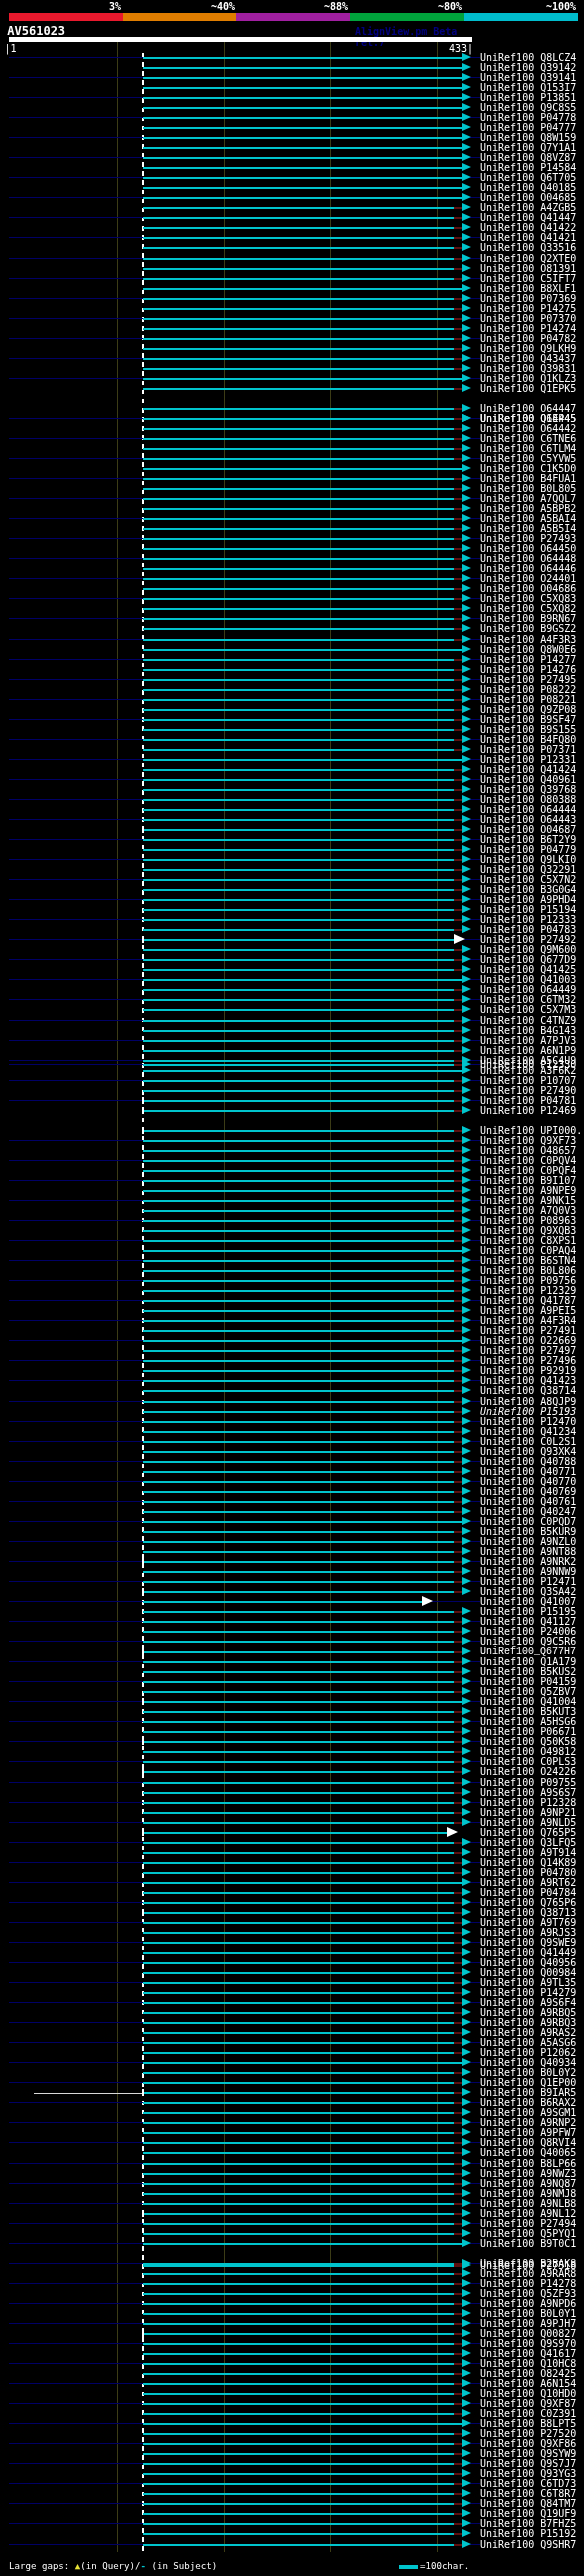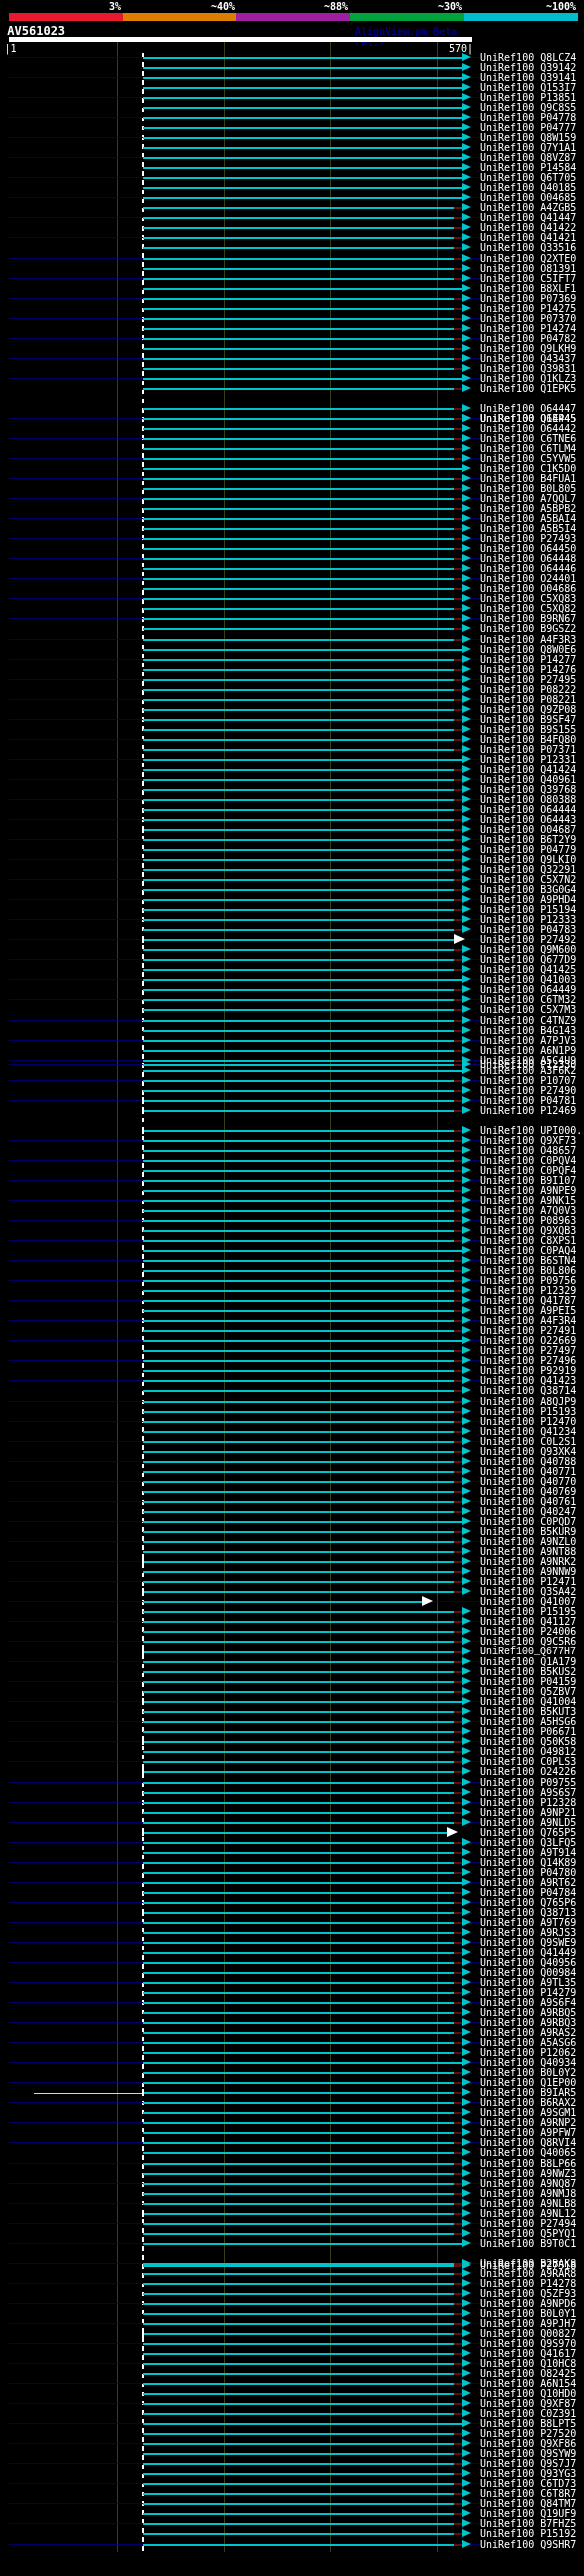--- a/index.html
+++ b/index.html
@@ -37,35 +37,35 @@
   #legend-sample-text{position:absolute;left:420px;top:1.8px;}
 </style>
 </head>
 <body>
 
 <div id="app">
   <div id="scale-labels">
       <div class="scale-label" style="left: 9.1px; width: 112px;">3%</div>
       <div class="scale-label" style="left: 123px; width: 112px;">~40%</div>
       <div class="scale-label" style="left: 236px; width: 112px;">~88%</div>
-      <div class="scale-label" style="left: 350px; width: 112px;">~30%</div>
+      <div class="scale-label" style="left: 350px; width: 112px;">~80%</div>
       <div class="scale-label" style="left: 464px; width: 112px;">~100%</div>
     </div>
   <div id="scale-bar">
       <div class="scale-seg" style="left: 9.1px; width: 114px; background: rgb(232, 25, 45);"></div>
       <div class="scale-seg" style="left: 123px; width: 114px; background: rgb(223, 125, 0);"></div>
       <div class="scale-seg" style="left: 236px; width: 114px; background: rgb(160, 31, 160);"></div>
       <div class="scale-seg" style="left: 350px; width: 114px; background: rgb(0, 163, 60);"></div>
       <div class="scale-seg" style="left: 464px; width: 114px; background: rgb(0, 188, 204);"></div>
     </div>
   <div id="title">AV561023</div>
   <div id="watermark">AlignView.pm Beta rel.7</div>
   <div id="ruler-bar"></div>
   <div id="ruler-left">|1</div>
-  <div id="ruler-right">570|</div>
+  <div id="ruler-right">433|</div>
   <div id="ticks">
       <div class="vtick" style="left: 117px;"></div>
       <div class="vtick" style="left: 224px;"></div>
       <div class="vtick" style="left: 330px;"></div>
       <div class="vtick" style="left: 437px;"></div>
     </div>
   <div id="qline"></div>
   <div id="rows">
       <div class="row" style="top: 53px; height: 10px;">
         <div class="guide" style="top: 3.7px;"></div>
@@ -918,21 +918,21 @@
         <div class="arr" style="left: 462px; top: 0px;"></div>
         <div class="hit-label" style="top: -0.9px;">UniRef100_Q38714</div>
       </div>
       <div class="row" style="top: 1397px; height: 10px;">
         <div class="guide" style="top: 3.7px;"></div>
         <div class="tail" style="left: 453px; width: 9.1px; top: 3.7px;"></div>
         <div class="aline" style="left: 143px; width: 311px; top: 3.7px;"></div>
         <div class="arr" style="left: 462px; top: 0px;"></div>
         <div class="hit-label" style="top: -0.9px;">UniRef100_A8QJP9</div>
       </div>
-      <div class="row" style="top: 1407px; height: 10px;">
+      <div class="row" style="top: 1407px; height: 10px; font-style: italic;">
         <div class="tail" style="left: 453px; width: 9.1px; top: 3.7px;"></div>
         <div class="aline" style="left: 143px; width: 311px; top: 3.7px;"></div>
         <div class="arr" style="left: 462px; top: 0px;"></div>
         <div class="hit-label" style="top: -0.9px;">UniRef100_P15193</div>
       </div>
       <div class="row" style="top: 1417px; height: 10px;">
         <div class="guide" style="top: 3.7px;"></div>
         <div class="tail" style="left: 453px; width: 9.1px; top: 3.7px;"></div>
         <div class="aline" style="left: 143px; width: 311px; top: 3.7px;"></div>
         <div class="arr" style="left: 462px; top: 0px;"></div>
@@ -1664,14 +1664,19 @@
         <div class="hit-label" style="top: -0.9px;">UniRef100_P15192</div>
       </div>
       <div class="row" style="top: 2540px; height: 10px;">
         <div class="guide" style="top: 3.7px;"></div>
         <div class="tail" style="left: 453px; width: 9.1px; top: 3.7px;"></div>
         <div class="aline" style="left: 143px; width: 311px; top: 3.7px;"></div>
         <div class="arr" style="left: 462px; top: 0px;"></div>
         <div class="hit-label" style="top: -0.9px;">UniRef100_Q9SHR7</div>
       </div>
     </div>
+  <div id="legend">
+    <div class="lg-text"><span>Large gaps: </span><span class="tri">▲</span><span>(in Query)/</span><span class="subj-dash">-</span><span> (in Subject)</span></div>
+    <div id="legend-sample"></div>
+    <div id="legend-sample-text">=100char.</div>
+  </div>
 </div>
 
 
 </body></html>

